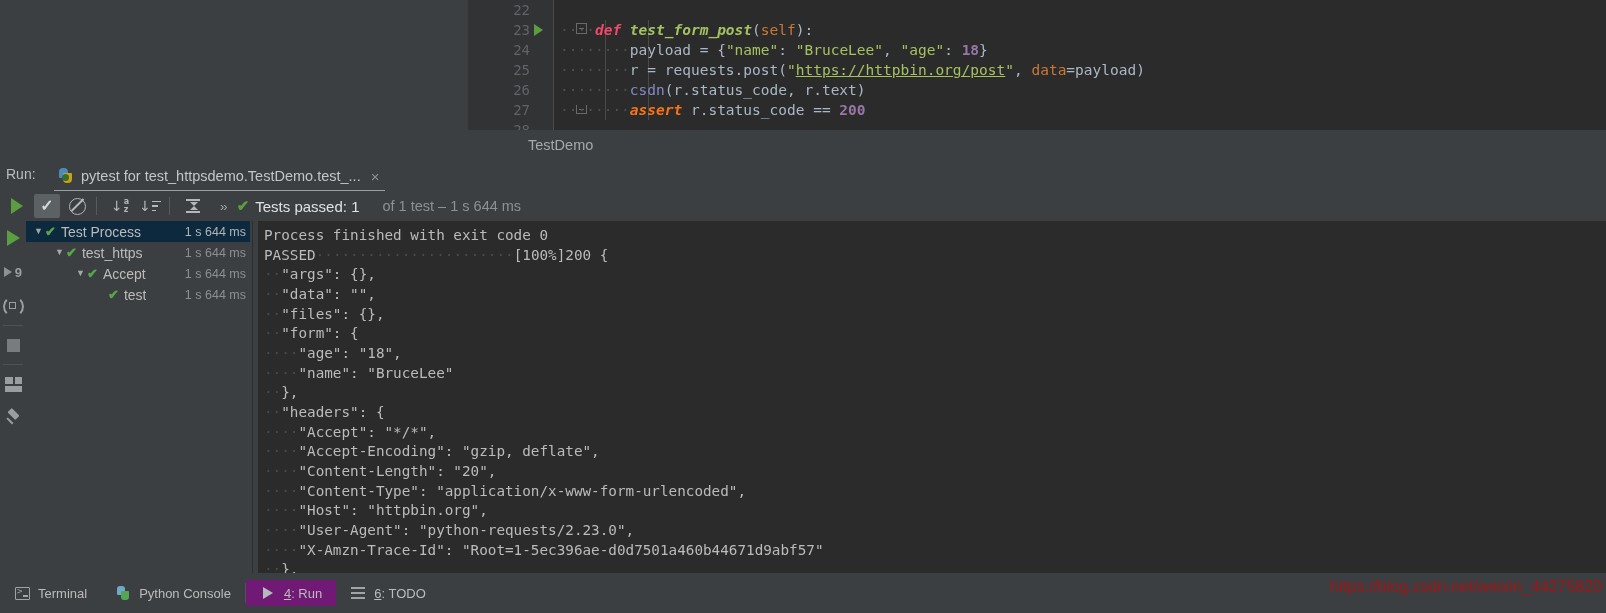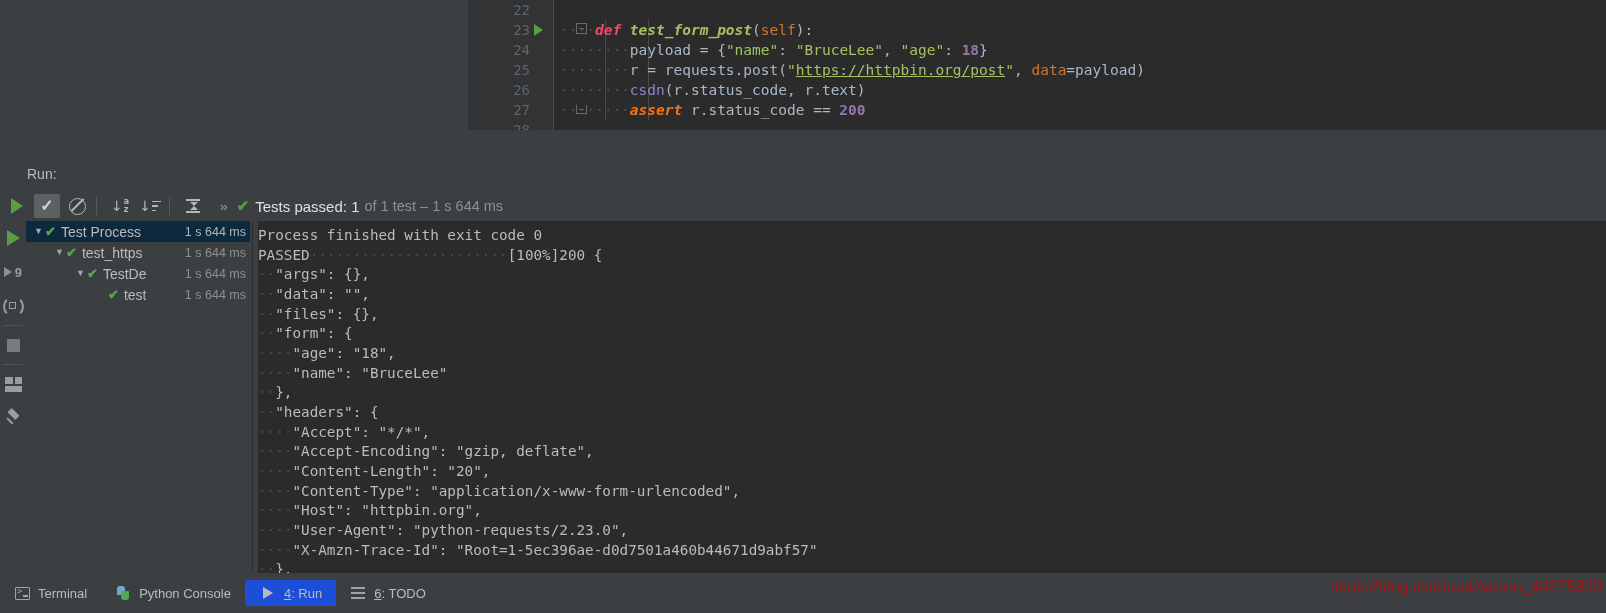--- a/index.html
+++ b/index.html
@@ -141,21 +141,20 @@
   }
   .run-header {
     position: absolute; left: 0; top: 0;
     width: 1606px; height: 31px;
     background: #3c3f41;
   }
   .run-label {
     position: absolute; left: 6px; top: 6px;
     color: #bbbbbb;
     font-size: 14px;
-    margin-left: 21px;
   }
   .run-tab {
     position: absolute; left: 54px; top: 2px;
     height: 28px;
     display: flex; align-items: center;
     border-bottom: 2px solid #9a9fa3;
     padding: 0 6px 0 4px;
   }
   .py-icon {
     position: relative;
@@ -313,21 +312,21 @@
     margin-right: 6px;
     margin-left: 4px;
   }
   .status-main {
     color: #dfe2e4;
     font-size: 15px;
   }
   .status-sub {
     color: #8d9194;
     font-size: 14.5px;
-    margin-left: 5px;
+    margin-left: 23px;
   }
 
   
   .side-strip {
     position: absolute; left: 0; top: 61px;
     width: 26px; height: 352px;
     background: #3c3f41;
   }
   .ss {
     width: 26px; height: 34px;
@@ -484,40 +483,41 @@
     padding-top: 5px;
     box-sizing: border-box;
   }
   .console-top-shadow {
     position: absolute; left: 258px; top: 61px;
     width: 1348px; height: 4px;
     background: #313335;
   }
   .coline {
     white-space: pre;
+    padding-left: 6px;
     color: #bbbbbb;
   }
   .codot { color: #4a4a4a; }
 
   
   .statusbar {
     position: absolute; left: 0; top: 573px;
     width: 1606px; height: 40px;
     background: #3c3f41;
     display: flex; align-items: center;
   }
   .sb-item {
     display: flex; align-items: center;
     height: 26px;
     padding: 0 14px;
     color: #bbbbbb;
     font-size: 13px;
   }
   .sb-item.active {
-    background: #1d4ed8;
+    background: #701a75;
   }
   .sb-ico {
     margin-right: 8px;
     display: flex; align-items: center; justify-content: center;
     width: 16px; height: 16px;
     position: relative;
   }
   .term-ico {
     width: 15px; height: 13px;
     border: 1.4px solid #a0a4a7;
@@ -606,26 +606,38 @@
           <div class="cl"><span class="lnum">22</span><span class="ctext"></span></div>
           <div class="cl"><span class="lnum">23</span><span class="runmark"></span><span class="fold">−</span><span class="guide" style="left: 137px;"></span><span class="guide" style="left: 180px;"></span><span class="ctext"><span class="dots">····</span><span class="kw-def">def </span><span class="fname">test_form_post</span><span class="plain">(</span><span class="self2">self</span><span class="plain">):</span></span></div>
           <div class="cl"><span class="lnum">24</span><span class="guide" style="left: 137px;"></span><span class="guide" style="left: 180px;"></span><span class="ctext"><span class="dots">········</span><span class="plain">payload</span><span class="plain"> = {</span><span class="str">"name"</span><span class="plain">: </span><span class="str">"BruceLee"</span><span class="plain">, </span><span class="str">"age"</span><span class="plain">: </span><span class="num">18</span><span class="plain">}</span></span></div>
           <div class="cl"><span class="lnum">25</span><span class="guide" style="left: 137px;"></span><span class="guide" style="left: 180px;"></span><span class="ctext"><span class="dots">········</span><span class="plain">r = requests.post(</span><span class="str">"</span><span class="url">https://httpbin.org/post</span><span class="str">"</span><span class="plain">, </span><span class="kwarg">data</span><span class="plain">=payload)</span></span></div>
           <div class="cl"><span class="lnum">26</span><span class="guide" style="left: 137px;"></span><span class="guide" style="left: 180px;"></span><span class="ctext"><span class="dots">········</span><span class="builtin">csdn</span><span class="plain">(r.status_code, r.text)</span></span></div>
           <div class="cl"><span class="lnum">27</span><span class="fold bottom">−</span><span class="guide" style="left: 137px;"></span><span class="guide" style="left: 180px;"></span><span class="ctext"><span class="dots">········</span><span class="assertk">assert </span><span class="plain">r.status_code == </span><span class="num">200</span></span></div>
           <div class="cl"><span class="lnum">28</span><span class="ctext"></span></div>
         </div>
     </div>
 
+    <div class="breadcrumb-bar">
+      <span class="breadcrumb-text">TestDemo</span>
+    </div>
   </div>
 
   <div class="run-window">
 
     <div class="run-header">
       <span class="run-label">Run:</span>
+      <div class="run-tab">
+        <span class="py-icon">
+          <span class="b1"></span>
+            <span class="b2"></span>
+            <span class="b3"></span>
+        </span>
+        <span class="run-tab-title">pytest for test_httpsdemo.TestDemo.test_...</span>
+        <span class="run-tab-close">×</span>
+      </div>
     </div>
 
     <div class="run-toolbar">
       <div class="tb-icon">
         <span class="tri-green"></span>
       </div>
       <div class="tb-icon active">
         <span class="chk">✓</span>
       </div>
       <div class="tb-icon">
@@ -699,21 +711,21 @@
         </div>
         <div class="tree-row" style="padding-left: 27px;">
           <span class="tw">▼</span>
           <span class="tcheck">✔</span>
           <span class="tlabel">test_https</span>
           <span class="ttime">1 s 644 ms</span>
         </div>
         <div class="tree-row" style="padding-left: 48px;">
           <span class="tw">▼</span>
           <span class="tcheck">✔</span>
-          <span class="tlabel">TestDe</span>
+          <span class="tlabel">Accept</span>
           <span class="ttime">1 s 644 ms</span>
         </div>
         <div class="tree-row" style="padding-left: 69px;">
           <span class="tw"></span>
           <span class="tcheck">✔</span>
           <span class="tlabel">test</span>
           <span class="ttime">1 s 644 ms</span>
         </div>
       </div>
     <div class="tree-hscroll-track">

